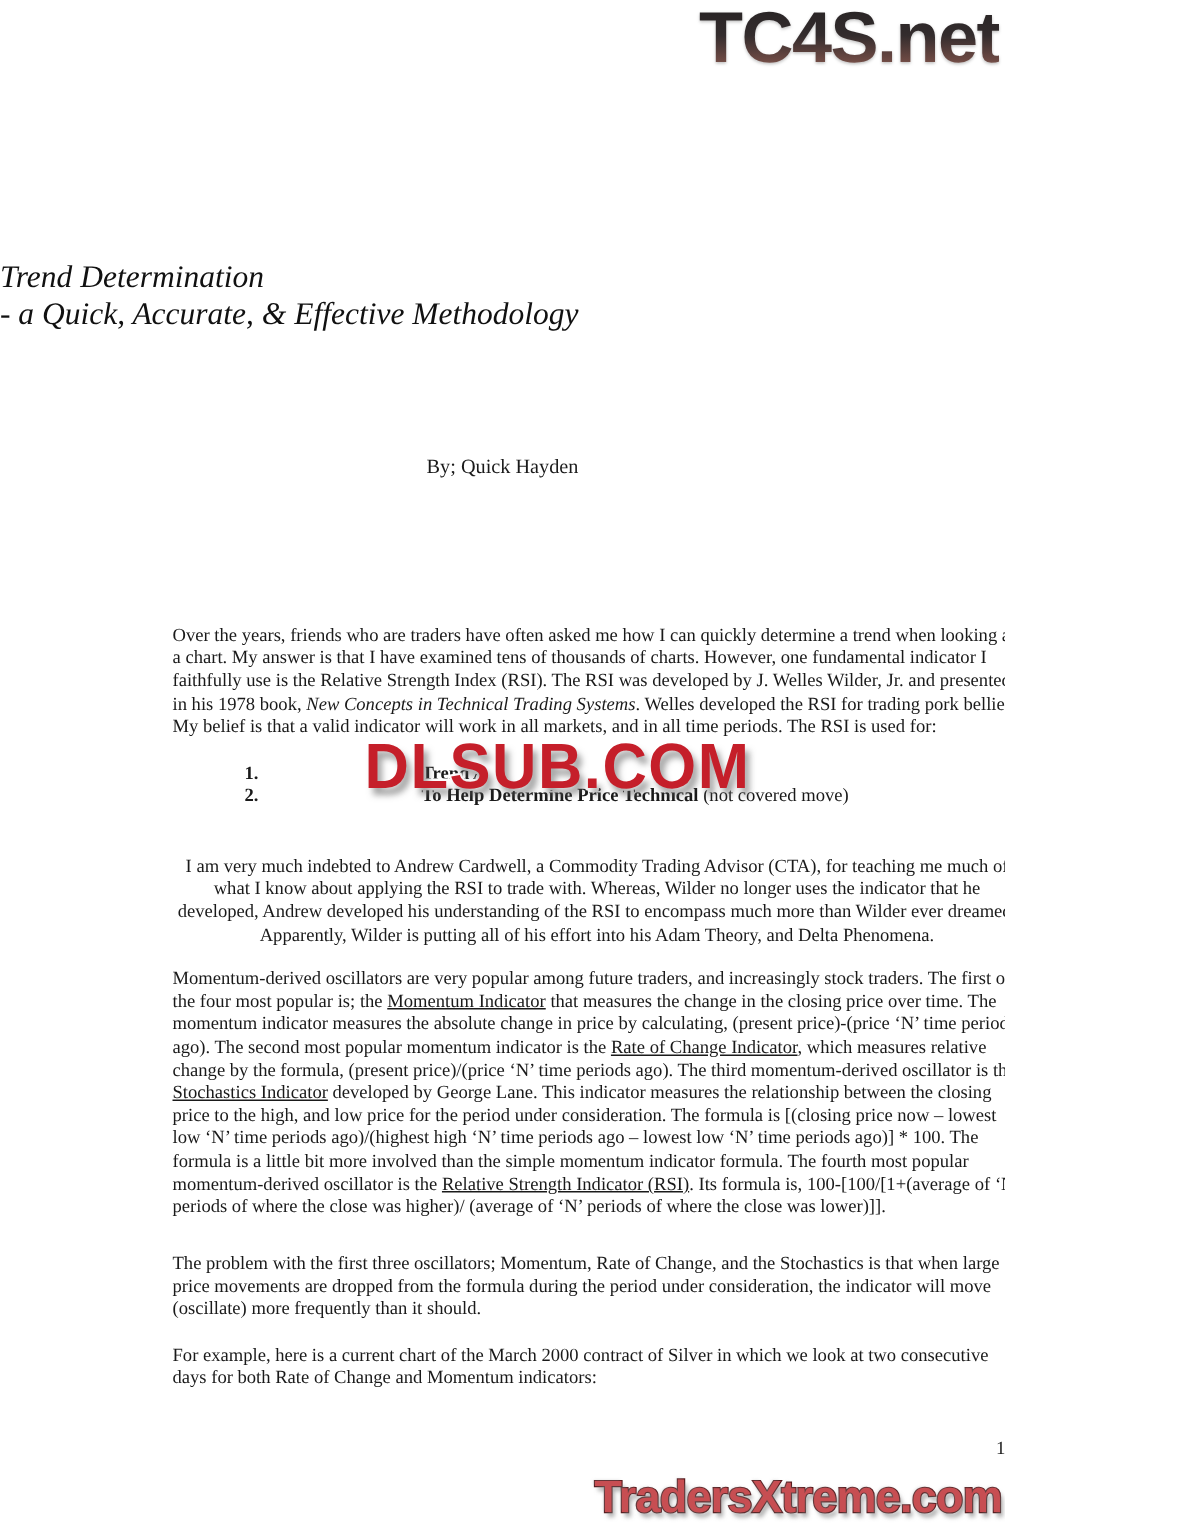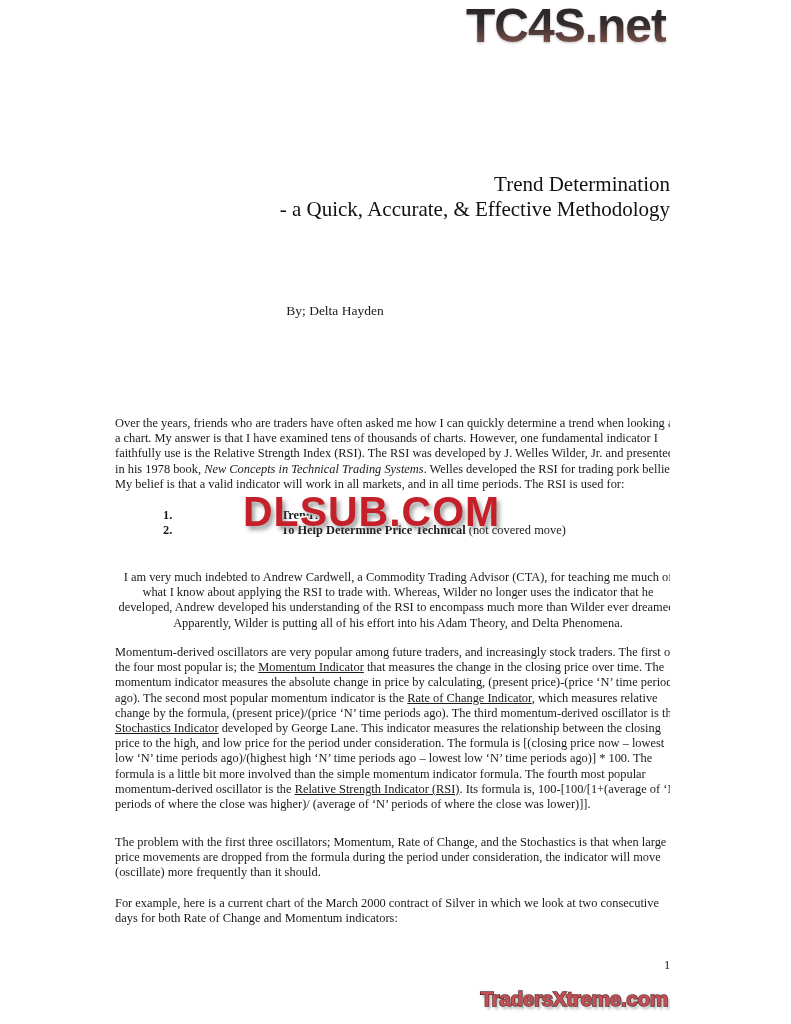--- a/index.html
+++ b/index.html
@@ -21,23 +21,24 @@
     background:linear-gradient(180deg,#26222 0%,#272324 10%,#332c2d 45%,#6e4a44 80%,#a97c72 100%);
     background:linear-gradient(180deg,#272324 0%,#332c2d 45%,#6e4a44 80%,#a97c72 100%);
     -webkit-background-clip:text;
     background-clip:text;
     color:transparent;
     filter:drop-shadow(0 1px 1px rgba(0,0,0,0.25));
   }
   
   .doc-title{
     position:absolute;left:0;right:0;top:172px;
-    text-align:right;
+    text-align:left;
     font-size:21px;line-height:25px;
     color:#111;
+    font-style:italic;
   }
   .byline{
     position:absolute;left:0;right:0;top:303px;
     text-align:center;
     font-size:13.5px;
   }
   
   .para{
     position:absolute;left:115px;width:566px;
     font-size:12.4px;line-height:15.2px;
@@ -73,21 +74,21 @@
   
   .page-number{
     position:absolute;left:664px;top:958px;
     font-size:12.5px;
   }
   
   .footer-logo{
     position:absolute;right:2px;top:982px;
     font-family:"Liberation Sans", sans-serif;
     font-weight:bold;
-    font-size:21px;line-height:34px;
+    font-size:30px;line-height:34px;
     letter-spacing:-0.5px;
     color:var(--footer-red,#c74e52);
     -webkit-text-stroke:1.5px #55171a;
     paint-order:stroke fill;
     text-shadow:2px 3px 3px rgba(110,110,110,0.55), -1px -1px 2px rgba(160,160,160,0.35);
     white-space:nowrap;
     margin-left:20px;
   }
 </style>
 </head>
@@ -95,21 +96,21 @@
 
 <div class="page">
 
   <div class="header-logo">TC4S.net</div>
 
   <div class="doc-title">
     <div>Trend Determination</div>
     <div>- a Quick, Accurate, &amp; Effective Methodology</div>
   </div>
 
-  <div class="byline">By; Delta Hayden</div>
+  <div class="byline">By; Quick Hayden</div>
 
   <div class="para p1"><span>Over the years, friends who are traders have often asked me how I can quickly determine a trend when looking at a chart. My answer is that I have examined tens of thousands of charts. However, one fundamental indicator I faithfully use is the Relative Strength Index (RSI). The RSI was developed by J. Welles Wilder, Jr. and presented in his 1978 book, </span><span class="r-i">New Concepts in Technical Trading Systems</span><span>. Welles developed the RSI for trading pork bellies. My belief is that a valid indicator will work in all markets, and in all time periods.  The RSI is used for:</span></div>
 
   <div class="rsi-list">
     <div class="rsi-item">
       <span class="li-num">1.</span>
       <span class="li-label"><span class="li-bold">Trend A</span><span></span></span>
     </div>
     <div class="rsi-item">
       <span class="li-num">2.</span>

